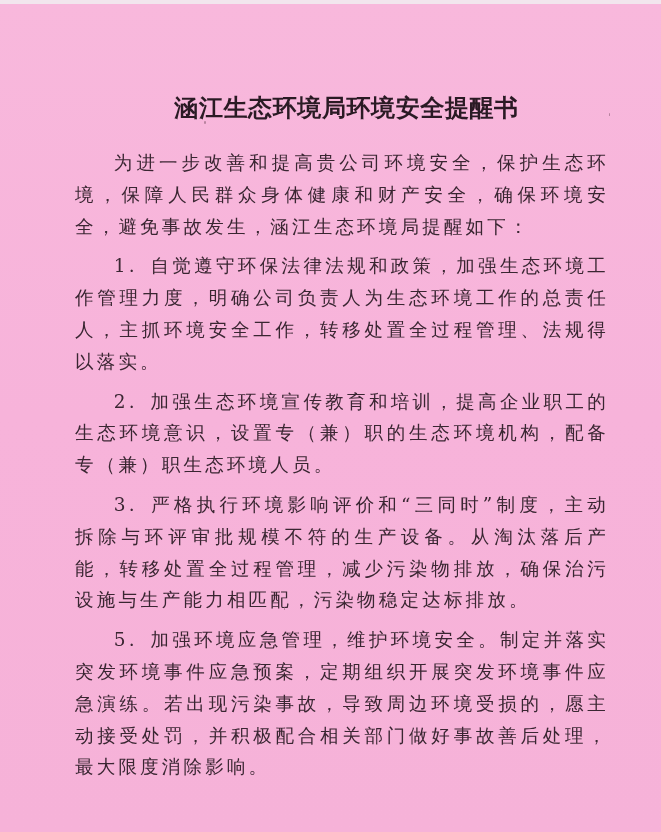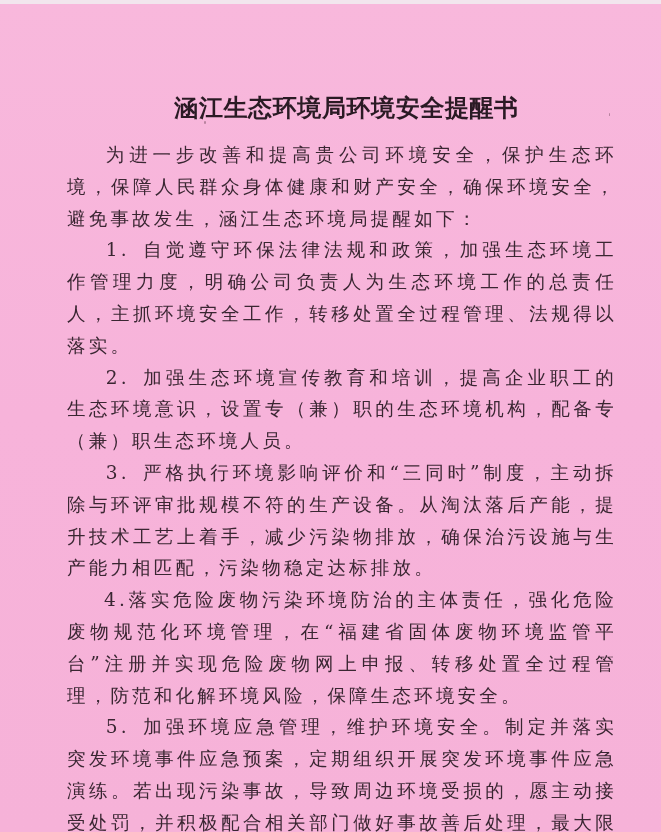--- a/index.html
+++ b/index.html
@@ -48,21 +48,21 @@
       top: 139px;
       width: 550px;
       font-family: "DejaVu Serif", serif;
       font-size: 18.5px;
       color: #3a2632;
       line-height: 31.8px;
       letter-spacing: 3.2px;
       text-align: justify;
     }
     .para {
-      margin: 0;
+      margin: 8px;
       text-indent: 2.1em;
     }
     .para.item4 {
       text-indent: 2.0em;
     }
     .speck {
       position: absolute;
       width: 2px;
       height: 3px;
       background: #9c6d86;
@@ -78,23 +78,22 @@
 
   <h1 class="title" style="margin:0;">涵江生态环境局环境安全提醒书</h1>
 
   <div class="body-text">
     <p class="para">为进一步改善和提高贵公司环境安全，保护生态环境，保障人民群众身体健康和财产安全，确保环境安全，避免事故发生，涵江生态环境局提醒如下：</p>
 
     <p class="para"><span>1.</span> <span>自觉遵守环保法律法规和政策，加强生态环境工作管理力度，明确公司负责人为生态环境工作的总责任人，主抓环境安全工作，转移处置全过程管理、法规得以落实。</span></p>
 
     <p class="para"><span>2.</span> <span>加强生态环境宣传教育和培训，提高企业职工的生态环境意识，设置专（兼）职的生态环境机构，配备专（兼）职生态环境人员。</span></p>
 
-    <p class="para"><span>3.</span> <span>严格执行环境影响评价和“三同时”制度，主动拆除与环评审批规模不符的生产设备。从淘汰落后产能，提升技术工艺上着手，减少污染物排放，确保治污设施与生产能力相匹配，污染物稳定达标排放。</span></p>
+    <p class="para"><span>3.</span> <span>严格执行环境影响评价和“三同时”制度，主动拆除与环评审批规模不符的生产设备。从淘汰落后产能，转移处置全过程管理，减少污染物排放，确保治污设施与生产能力相匹配，污染物稳定达标排放。</span></p>
 
-    <p class="para item4"><span>4.</span><span>落实危险废物污染环境防治的主体责任，强化危险废物规范化环境管理，在“福建省固体废物环境监管平台”注册并实现危险废物网上申报、转移处置全过程管理，防范和化解环境风险，保障生态环境安全。</span></p>
 
     <p class="para"><span>5.</span> <span>加强环境应急管理，维护环境安全。制定并落实突发环境事件应急预案，定期组织开展突发环境事件应急演练。若出现污染事故，导致周边环境受损的，愿主动接受处罚，并积极配合相关部门做好事故善后处理，最大限度消除影响。</span></p>
 
   </div>
 
   <div class="speck" style="left:204px; top:121px;"></div>
   <div class="speck" style="left:609px; top:113px; width:1px;"></div>
   <div class="speck" style="left:284px; top:607px; width:1px;"></div>
 </div>
 

